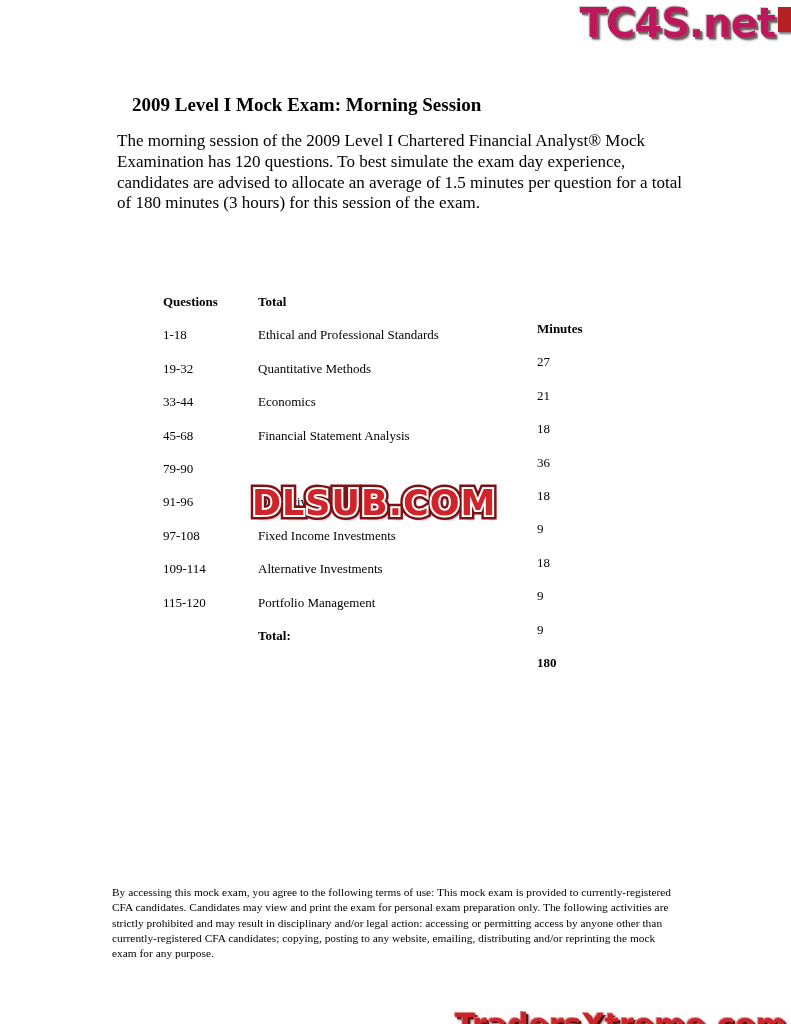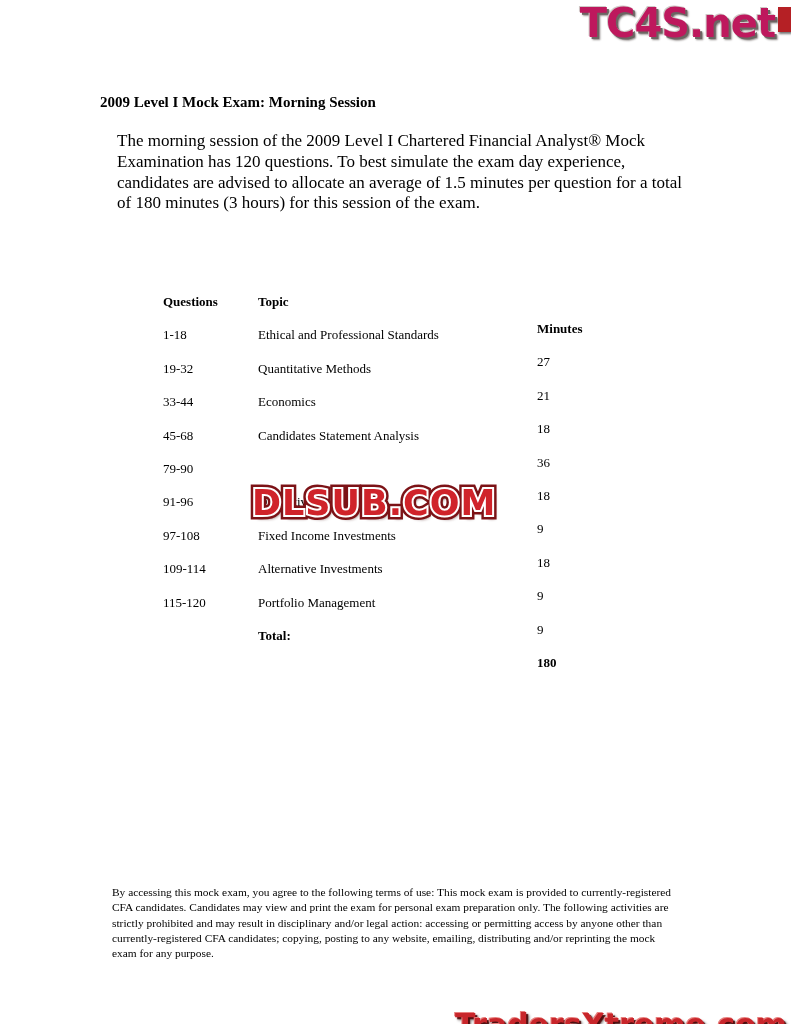--- a/index.html
+++ b/index.html
@@ -23,22 +23,22 @@
   }
   .red-mark {
     position: absolute; top: 7px; right: 0;
     width: 13px; height: 25px;
     background: #b52025;
     box-shadow: 1px 2px 2px #777;
   }
 
   
   .title {
-    position: absolute; left: 100px; top: 94px;
-    font-size: 15px; font-weight: bold;
+    position: absolute; left: 132px; top: 94px;
+    font-size: 19px; font-weight: bold;
   }
   .intro {
     position: absolute; left: 117px; top: 131px;
     width: 566px; font-size: 17px; line-height: 20.8px;
     text-align: left;
   }
 
   
   .sched {
     position: absolute; left: 163px; top: 294px;
@@ -94,42 +94,42 @@
 <div class="tc4s">TC4S.net</div>
 <div class="red-mark"></div>
 
 <h1 class="title">2009 Level I Mock Exam: Morning Session</h1>
 
 <p class="intro">The morning session of the 2009 Level I Chartered Financial Analyst® Mock Examination has 120 questions.  To best simulate the exam day experience, candidates are advised to allocate an average of 1.5 minutes per question for a total of 180 minutes (3 hours) for this session of the exam.</p>
 
 <div class="sched">
   <div class="t-row t-head">
     <div class="c1">Questions</div>
-    <div class="c2">Topic</div>
+    <div class="c2">Total</div>
     <div class="c3">Minutes</div>
   </div>
 
   <div class="t-row">
     <div class="c1">1-18</div>
     <div class="c2">Ethical and Professional Standards</div>
     <div class="c3">27</div>
   </div>
   <div class="t-row">
     <div class="c1">19-32</div>
     <div class="c2">Quantitative Methods</div>
     <div class="c3">21</div>
   </div>
   <div class="t-row">
     <div class="c1">33-44</div>
     <div class="c2">Economics</div>
     <div class="c3">18</div>
   </div>
   <div class="t-row">
     <div class="c1">45-68</div>
-    <div class="c2">Candidates Statement Analysis</div>
+    <div class="c2">Financial Statement Analysis</div>
     <div class="c3">36</div>
   </div>
   <div class="t-row">
     <div class="c1">79-90</div>
     <div class="c2"></div>
     <div class="c3">18</div>
   </div>
   <div class="t-row">
     <div class="c1">91-96</div>
     <div class="c2">Derivative Investments</div>

